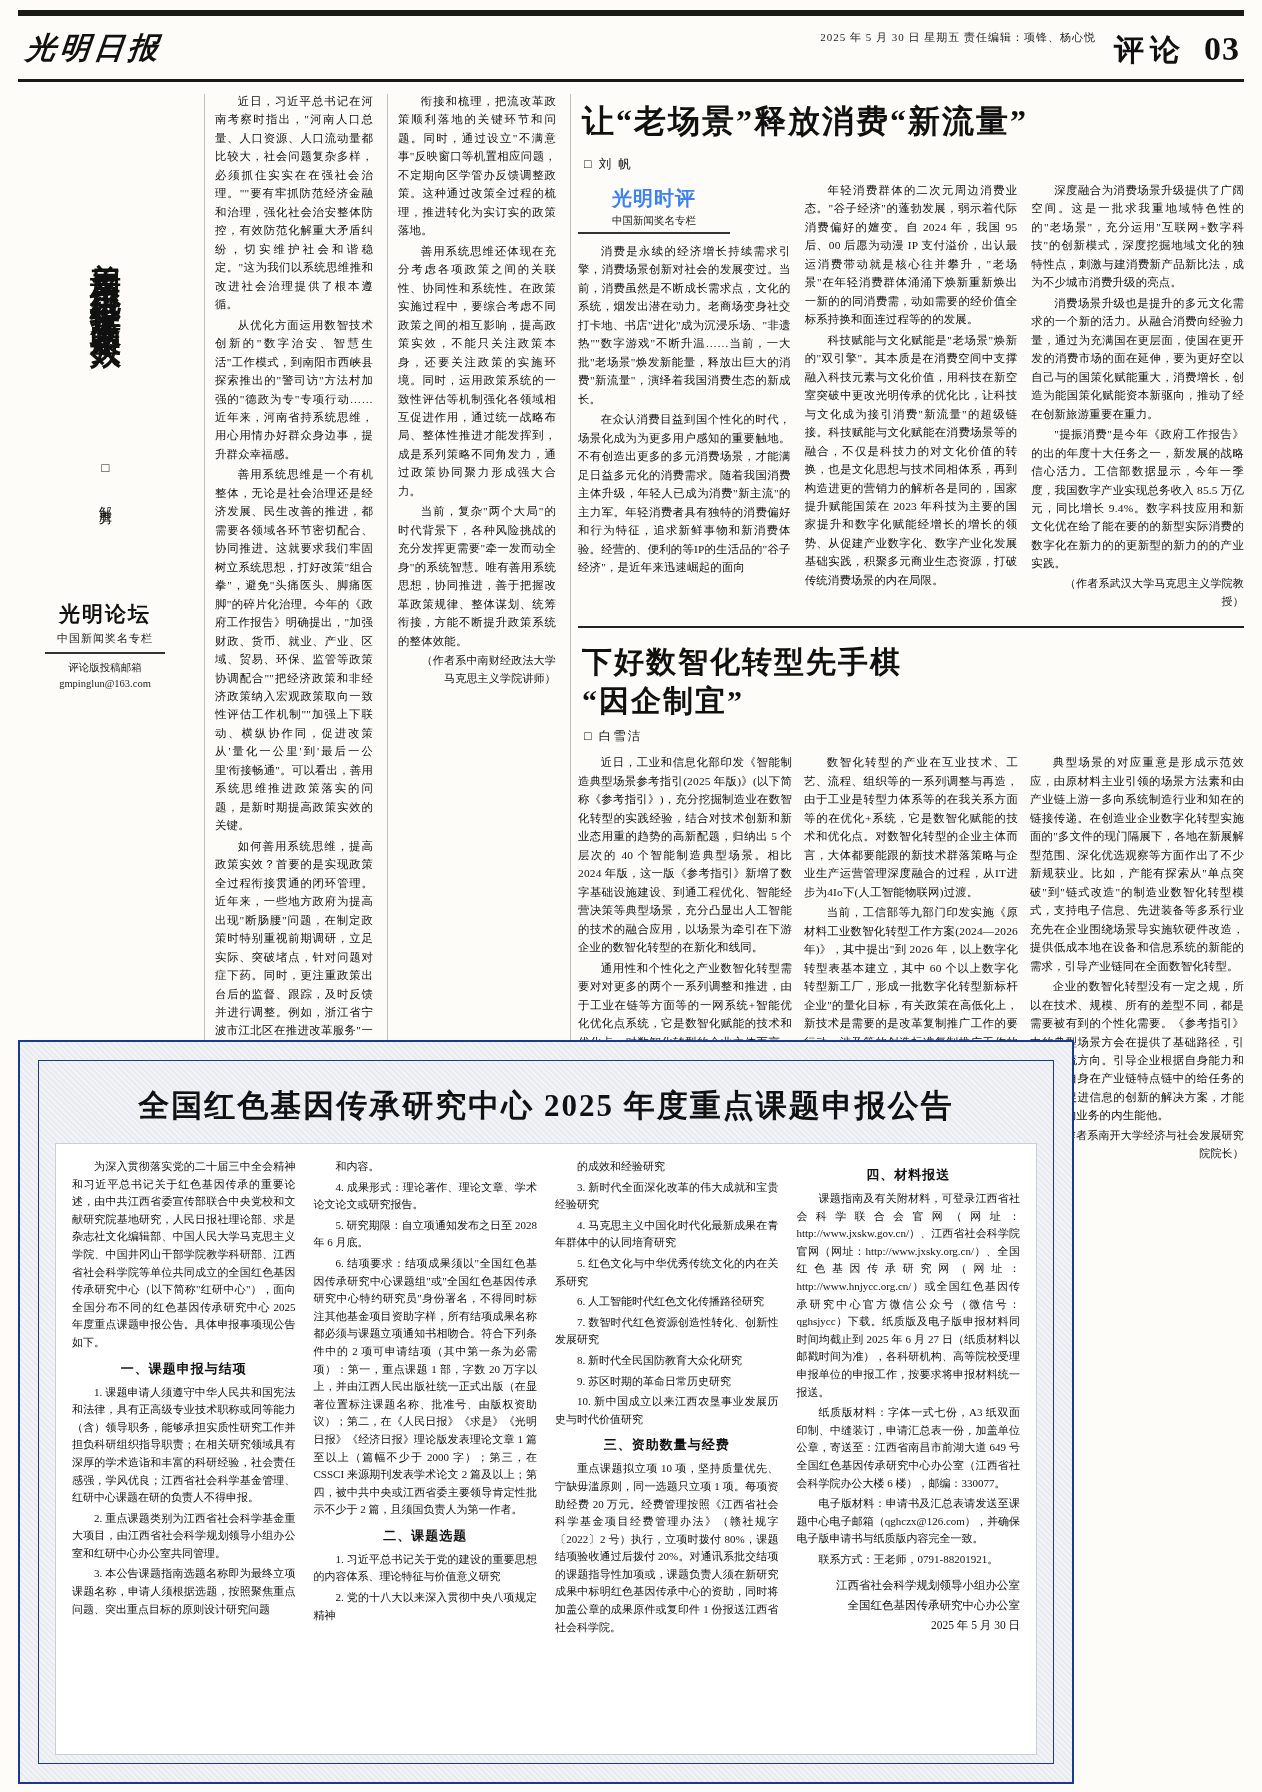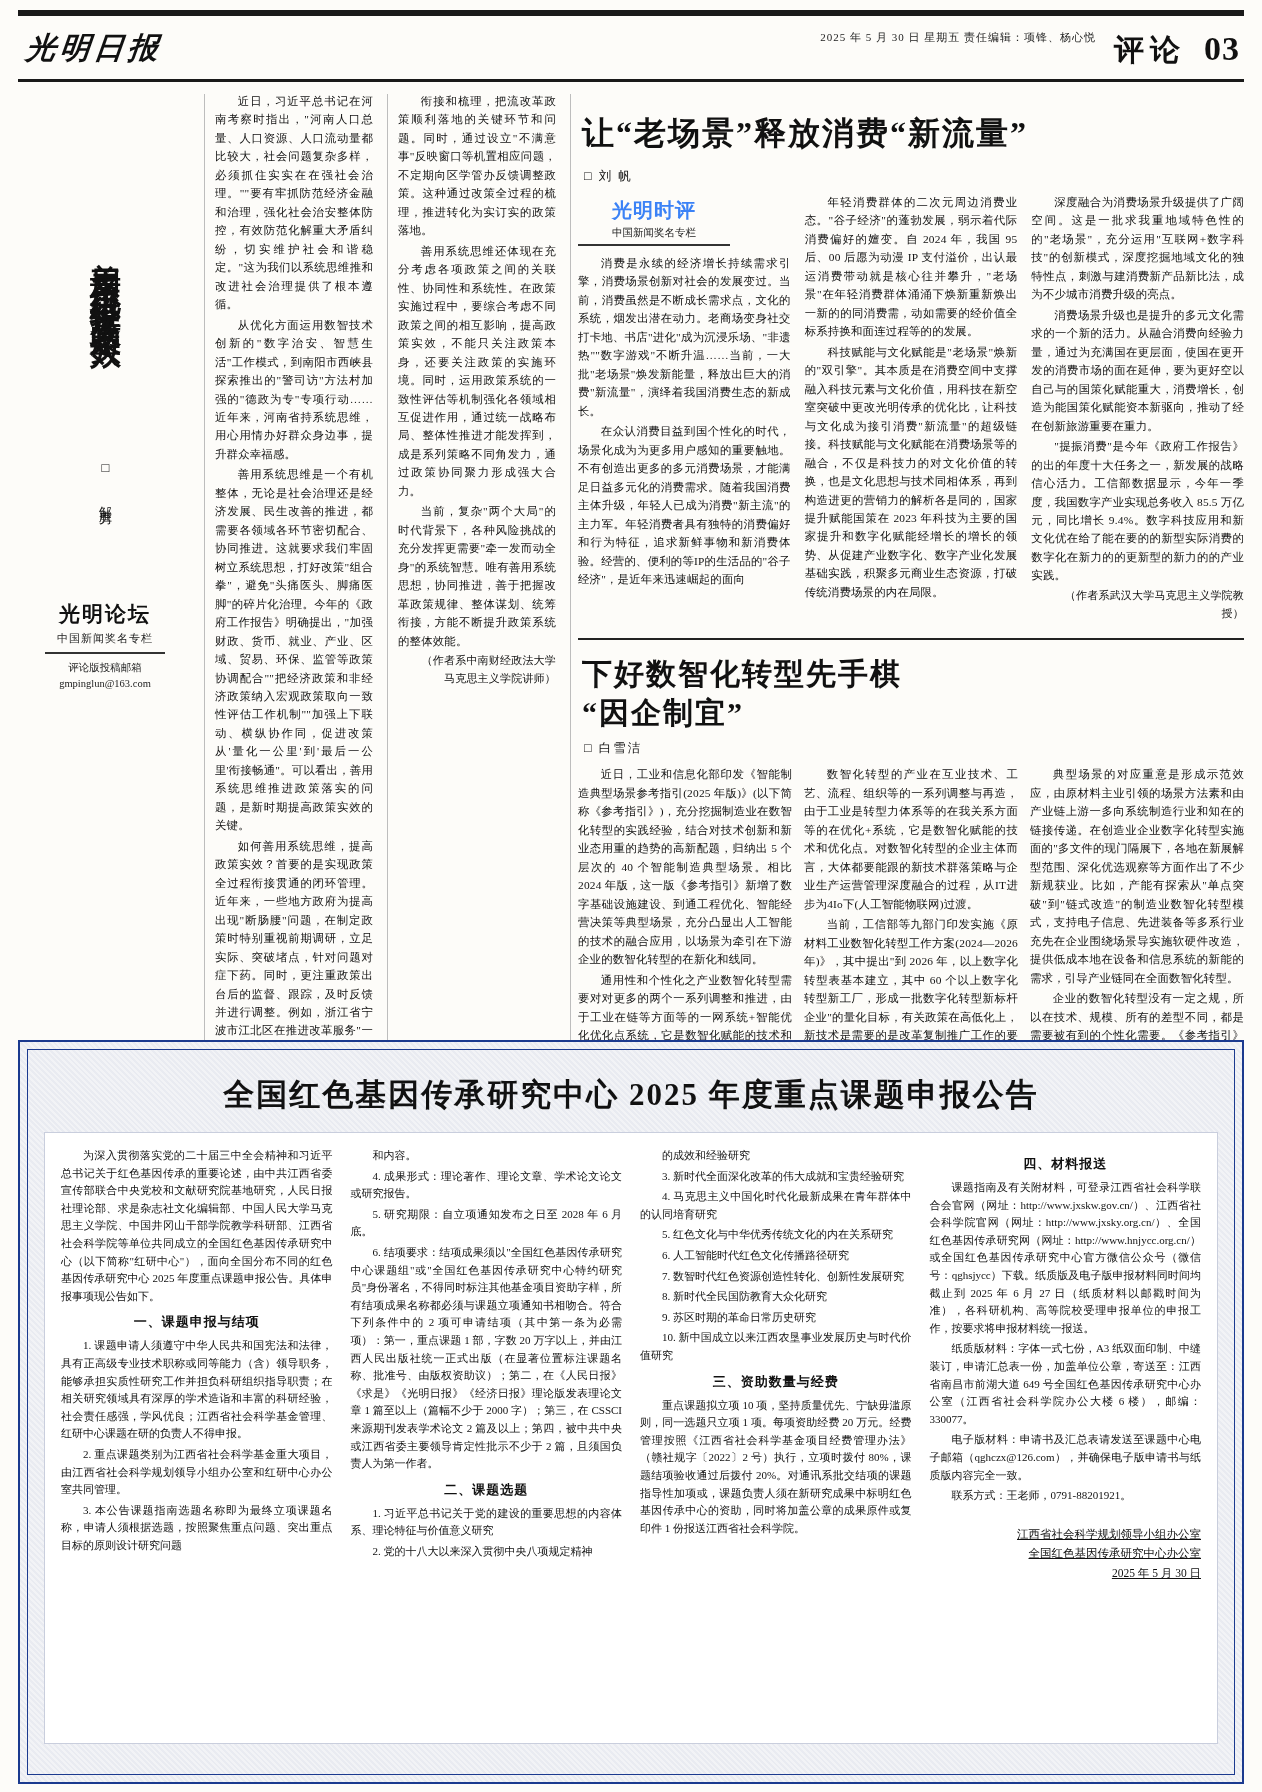--- a/index.html
+++ b/index.html
@@ -82,21 +82,21 @@
     line-height:1.62;
     text-align:justify;
     text-justify:inter-ideograph;
     color:#111;
     letter-spacing:0.2px;
   }
   .bt p{margin:0 0 2px 0;text-indent:2em;}
   .sig{text-align:right;font-size:11px;margin-top:4px;}
 
   
-  .right-zone{position:absolute;left:560px;top:16px;width:666px;}
+  .right-zone{position:absolute;left:560px;top:4px;width:666px;}
   .art-title-1{
     font-size:32px;font-weight:bold;letter-spacing:2px;
     padding:14px 0 6px 4px;
   }
   .byline{font-size:12.5px;letter-spacing:2px;margin:6px 0 8px 6px;}
   .stamp{
     width:152px;text-align:center;margin:4px 0 8px 0;
   }
   .stamp .s1{font-size:20px;font-weight:bold;color:#3b82f6;letter-spacing:1px;}
   .stamp .s2{font-size:10.5px;color:#222;margin-top:2px;}
@@ -111,26 +111,26 @@
     font-size:30px;font-weight:bold;letter-spacing:2px;line-height:1.3;
     padding:14px 0 2px 4px;
   }
   .art-title-left{
     font-size:27px;font-weight:bold;letter-spacing:2px;
     padding:10px 0 4px 4px;
   }
 
   
   .announce{
-    position:absolute;left:18px;top:1030px;width:1226px;height:744px;
+    position:absolute;left:18px;top:1030px;width:1056px;height:744px;
     border:2px solid #1b3a8f;
     background:
       repeating-linear-gradient(45deg,#f2f3f6 0px,#f2f3f6 2px,#e9ebf1 2px,#e9ebf1 4px);
     box-sizing:border-box;
-    padding:7px;
+    padding:18px;
   }
   .announce-inner{
     border:1px solid #1b3a8f;
     height:100%;
     box-sizing:border-box;
     padding:12px 16px;
     background:transparent;
   }
   .ann-title{
     text-align:center;font-size:31px;font-weight:bold;letter-spacing:2px;color:#111;
@@ -141,21 +141,21 @@
     border:1px solid #c9cedd;
     padding:14px 16px;
     height:612px;
     box-sizing:border-box;
   }
   .ann-cols{display:flex;gap:18px;height:100%;}
   .ann-cols > div{flex:1;}
   .ann-t{font-size:11px;line-height:1.6;text-align:justify;color:#111;}
   .ann-t p{margin:0 0 3px 0;text-indent:2em;}
   .ann-h{font-size:13px;font-weight:bold;text-align:center;margin:8px 0 6px 0;letter-spacing:1px;}
-  .ann-sign{text-align:right;font-size:11.5px;line-height:1.7;margin-top:20px;text-decoration:underline;}
+  .ann-sign{text-align:right;font-size:11.5px;line-height:1.7;margin-top:8px;}
   .nowrap-ind{text-indent:0;}
 </style>
 </head>
 <body>
 
 <div class="page">
 
   <div class="top-rule"></div>
 
   <div class="masthead">

